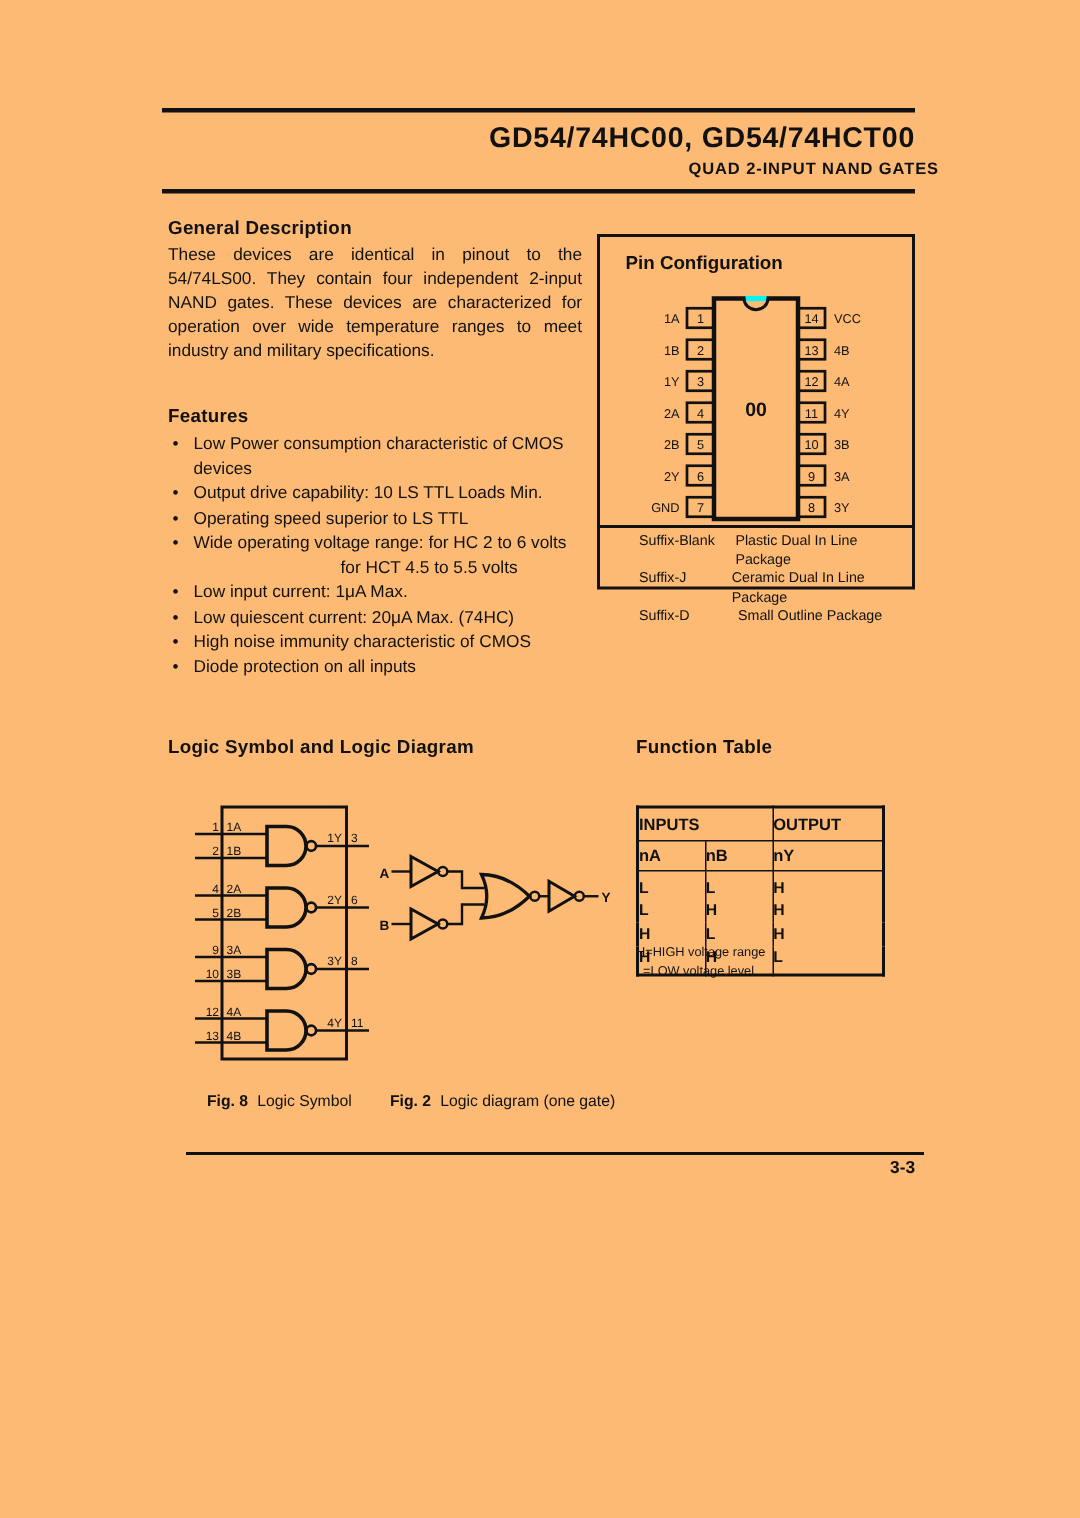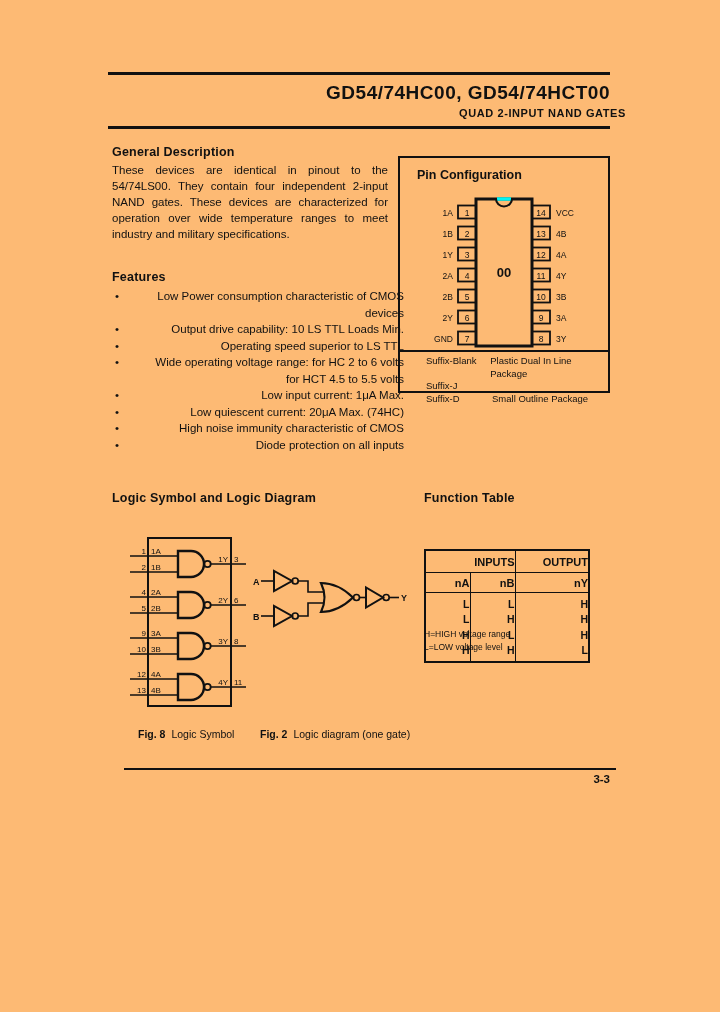--- a/index.html
+++ b/index.html
@@ -25,21 +25,21 @@
 
   .desc-body {
     position:absolute; left:112px; top:162px; width:276px;
     font-size:11.5px; line-height:16px; text-align:justify;
   }
 
   .features-list {
     position:absolute; left:112px; top:288px; width:292px;
     list-style:none; margin:0; padding:0; font-size:11.5px; line-height:16.5px;
   }
-  .features-list li { position:relative; padding-left:17px;text-align:right; }
+  .features-list li { position:relative; padding-left:17px; }
   .features-list li::before { content:"\2022"; position:absolute; left:3px; top:0; }
   .feature-cont { padding-left:98px; }
 
   
   .pincfg-box {
     position:absolute; left:398px; top:156px; width:208px; height:233px;
     border:2.5px solid #111;
   }
   .pincfg-title { position:absolute; left:17px; top:10px; font-size:12.5px; font-weight:bold; }
   .pincfg-svg { position:absolute; left:6px; top:36px; }
@@ -50,21 +50,21 @@
 
   
   .fig1-svg { position:absolute; left:123px; top:533px; }
   .fig2-svg { position:absolute; left:250px; top:560px; }
   svg text { font-family:"Liberation Sans", sans-serif; fill:#111; }
 
   
   .ft-wrap { position:absolute; left:424px; top:537px; }
   table.ft {
     border-collapse:collapse; table-layout:fixed; width:164px;
-    border:2.2px solid #111; text-align:right; font-weight:bold; color:#111;margin-top:12px;
+    border:2.2px solid #111; text-align:left; font-weight:bold; color:#111;
   }
   table.ft td { padding:0; }
   .ft .hdr td { font-size:11px; height:21px; border-bottom:1.6px solid #111; }
   .ft .sub td { font-size:11px; height:19px; border-bottom:1.6px solid #111; }
   .ft .cA { border-right:1.4px solid #111; }
   .ft .cB { border-right:1.8px solid #111; }
   .ft .hdr .cI { border-right:1.8px solid #111; }
   .ft tbody td { font-size:10.5px; height:15.5px; }
   .ft tbody tr:first-child td { padding-top:3px; }
   .ft tbody tr:last-child td { padding-bottom:3px; }
@@ -191,20 +191,21 @@
     </svg>
 
     <div class="pincfg-divider"></div>
     <div class="suffix-table">
       <div class="suffix-row">
         <span class="suffix-name">Suffix-Blank</span>
         <span>Plastic Dual In Line Package</span>
       </div>
       <div class="suffix-row">
         <span class="suffix-name">Suffix-J</span>
+        <span>Ceramic Dual In Line Package</span>
       </div>
       <div class="suffix-row">
         <span class="suffix-name">Suffix-D</span>
         <span>Small Outline Package</span>
       </div>
     </div>
   </div>
 
   <div class="sec-heading" style="left:112px; top:491px;">Logic Symbol and Logic Diagram</div>
   <div class="sec-heading" style="left:424px; top:491px;">Function Table</div>

